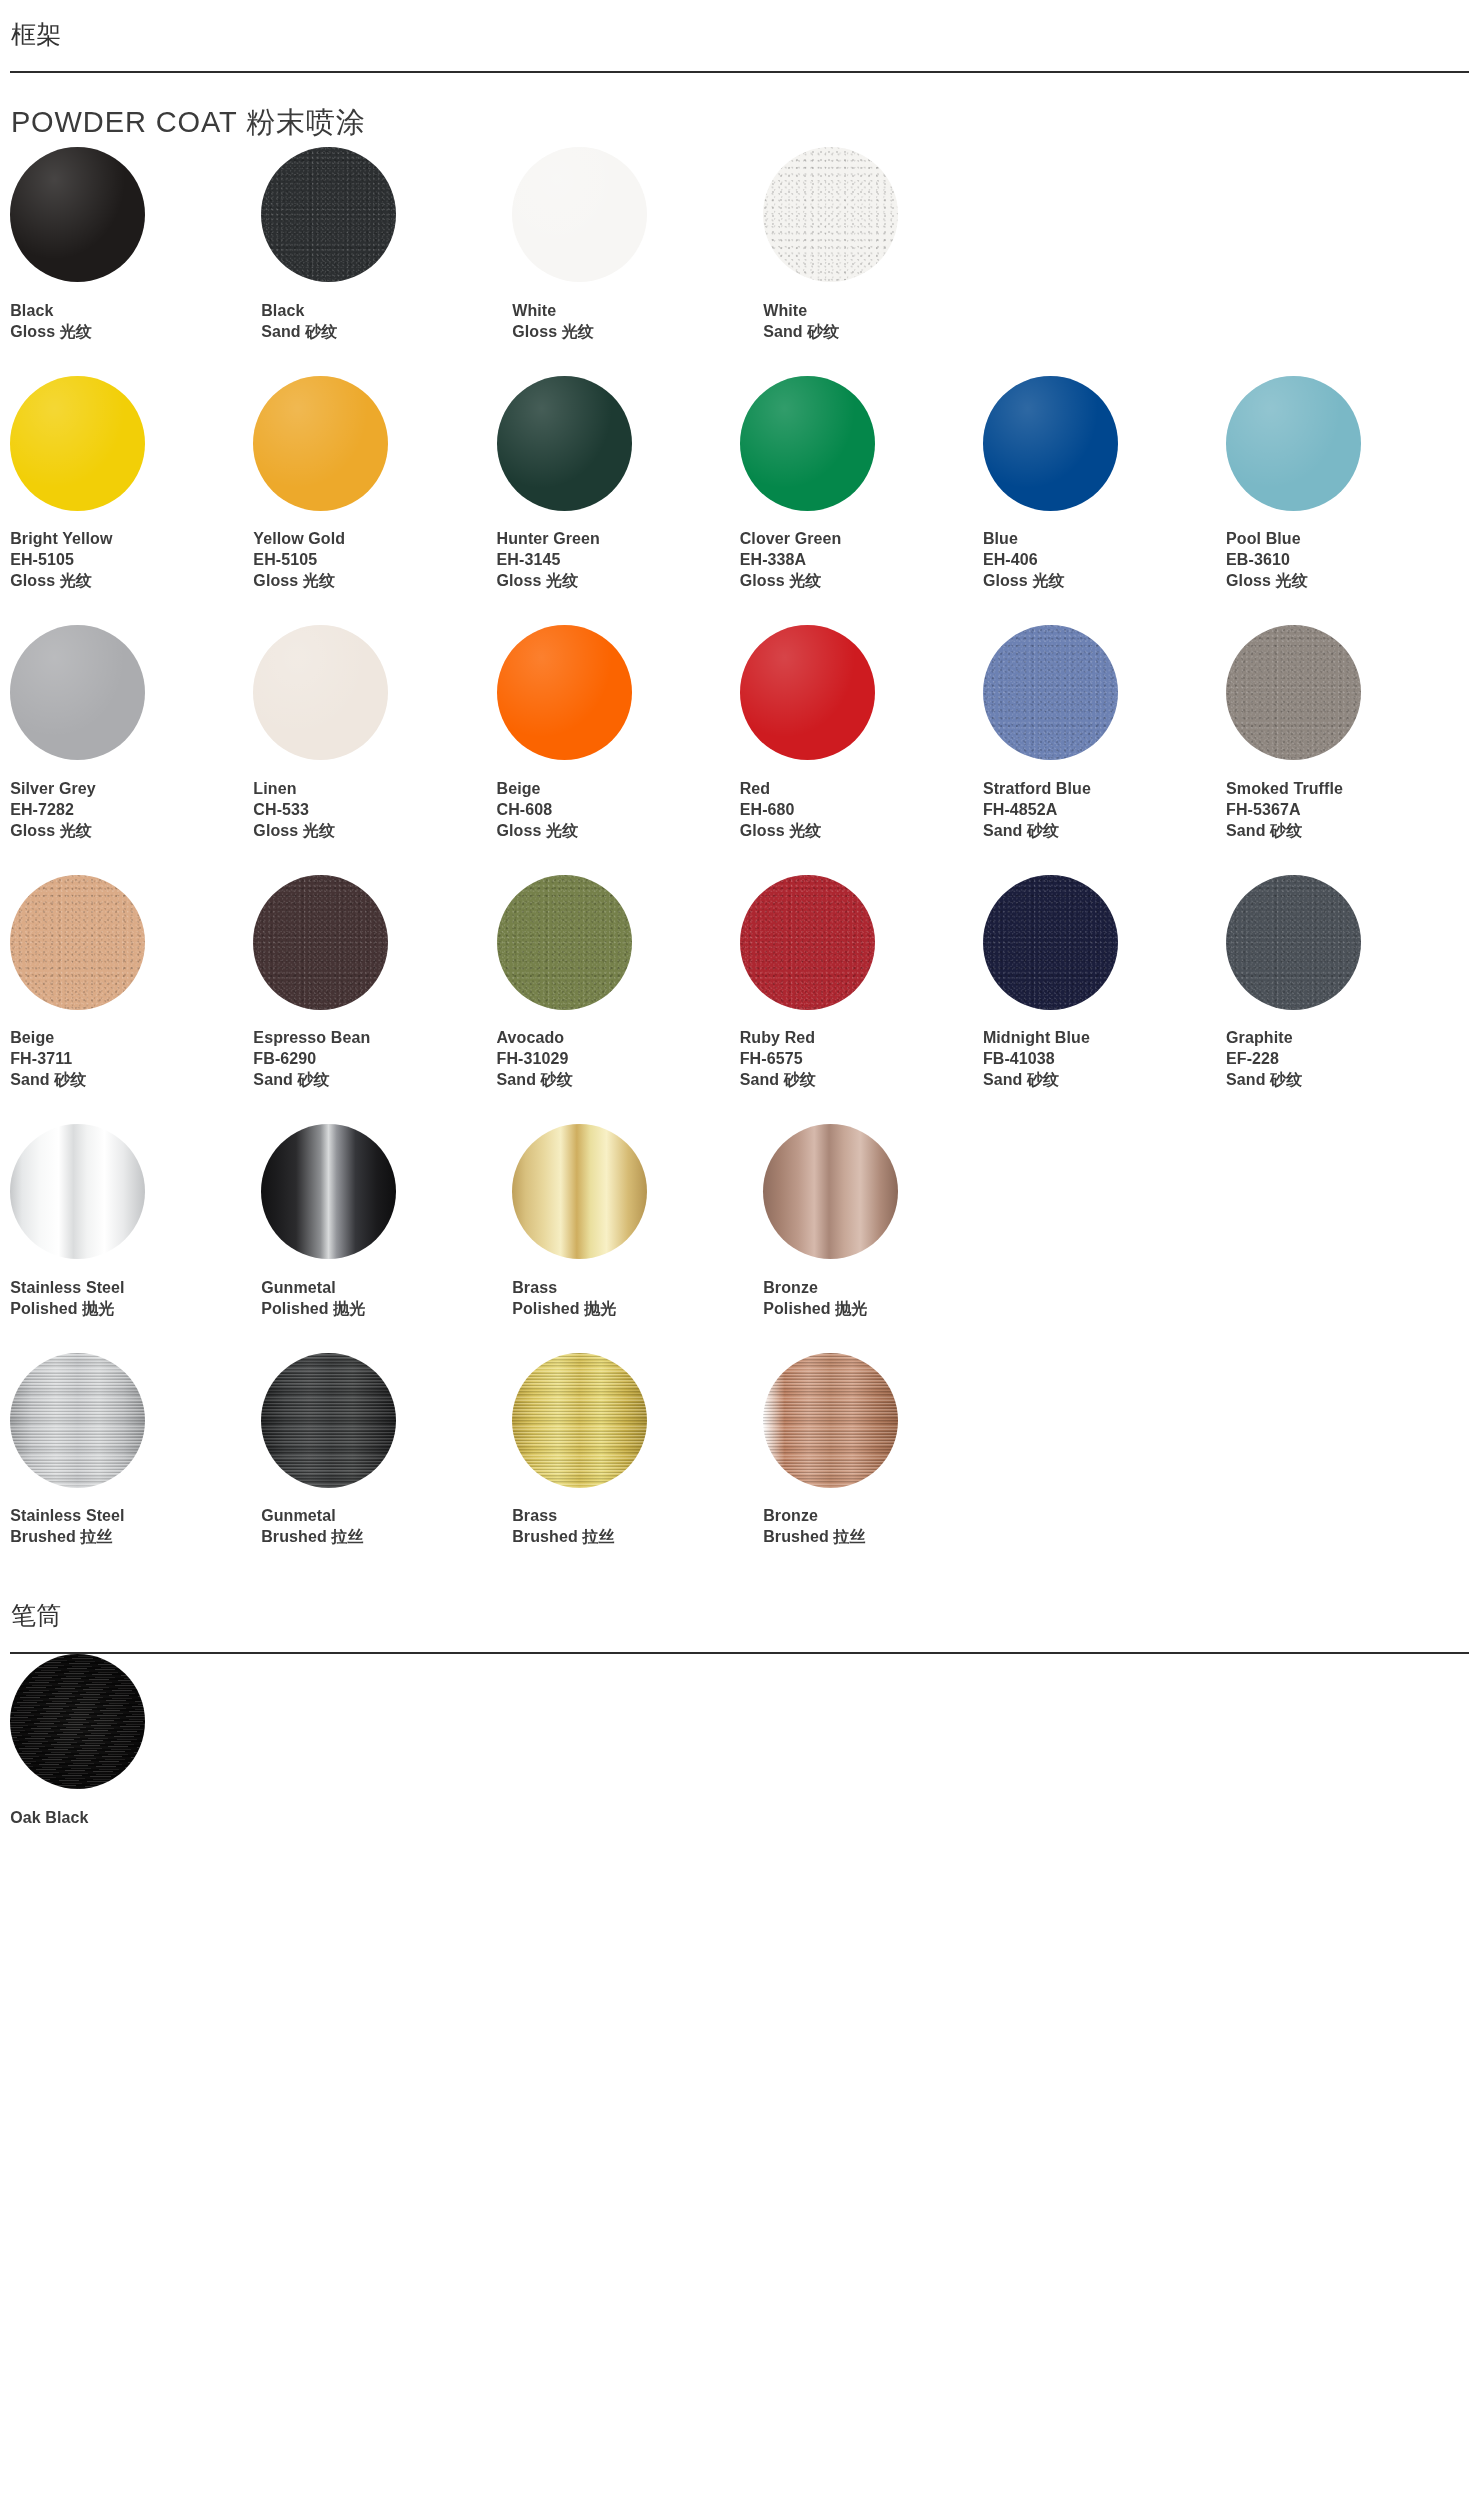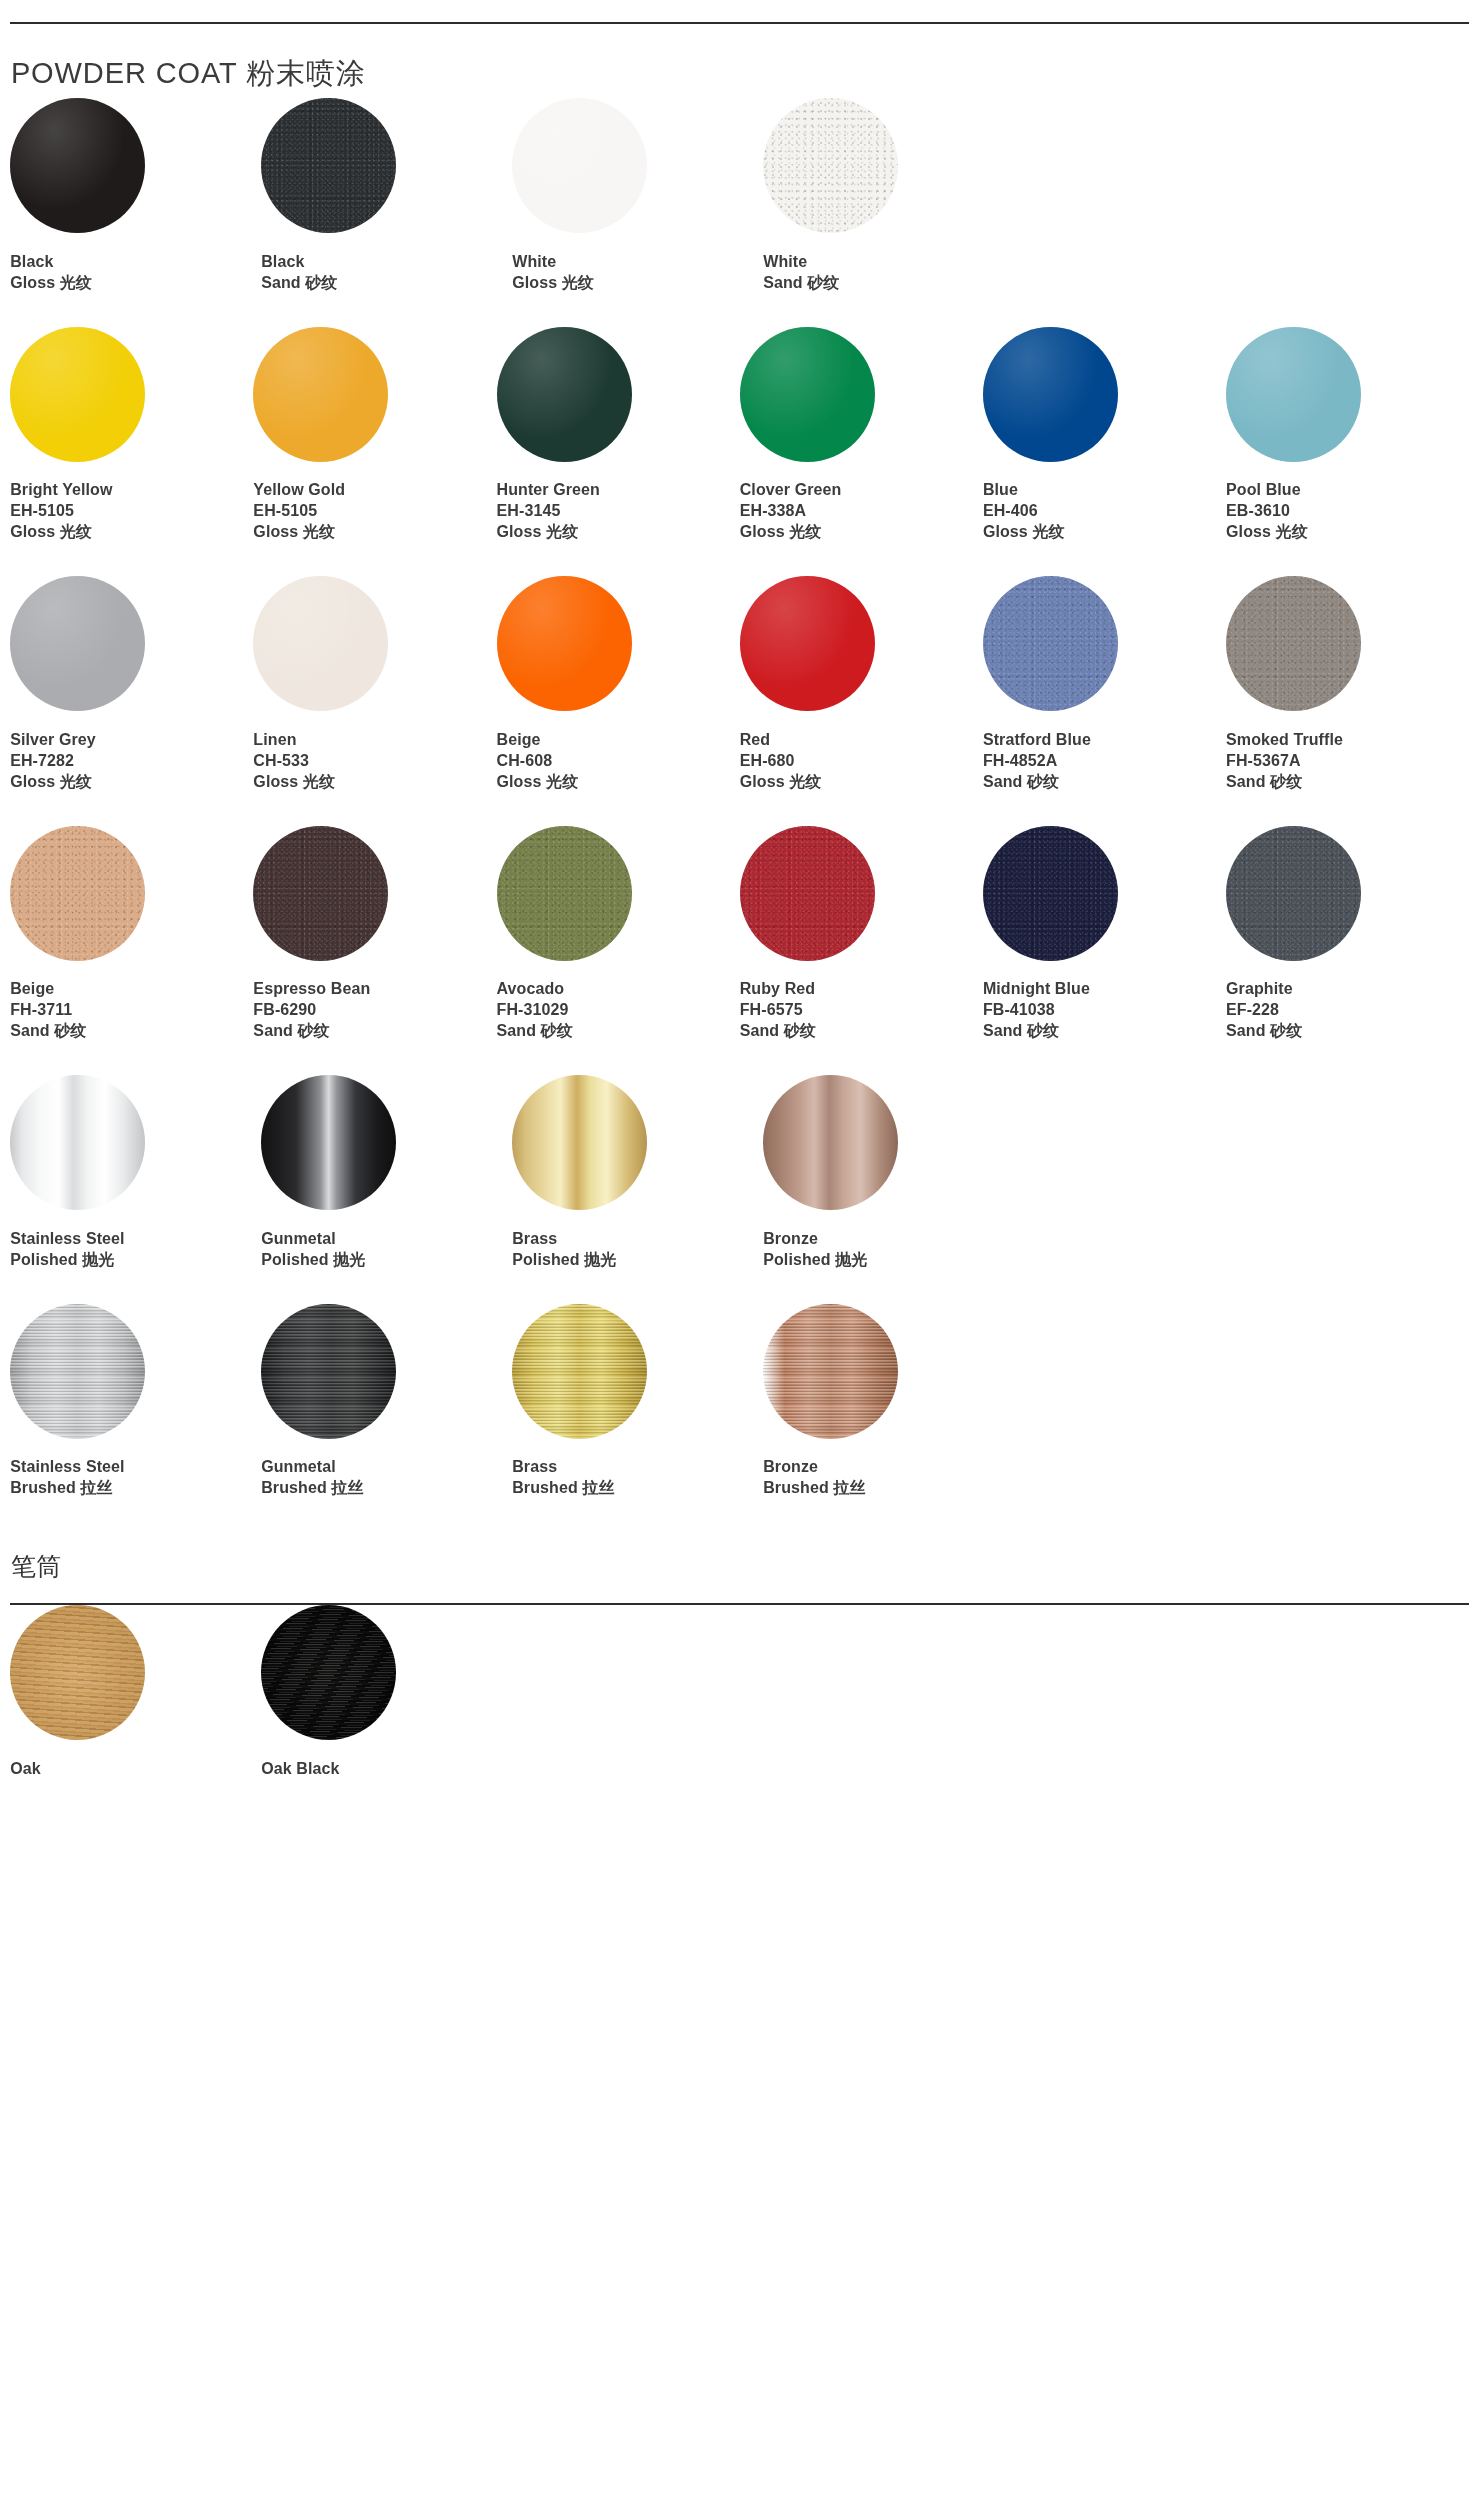--- a/index.html
+++ b/index.html
@@ -87,20 +87,21 @@
   }
   .label .ln { display: block; white-space: nowrap; }
 
   .row-pad { height: 34px; }
 </style>
 </head>
 <body>
 
 <div class="page" id="page-root">
     <div class="cat-block">
+      <div class="cat-title">框架</div>
       <div class="cat-rule"></div>
       <div class="mat-title">POWDER COAT 粉末喷涂</div>
       <div class="row">
         <div class="cell">
           <div class="swatch-wrap">
             <div class="swatch fin-gloss" style="background:#1e1b1a;">
               <div class="tex"></div>
             </div>
           </div>
           <div class="label">
@@ -462,30 +463,20 @@
         </div>
       </div>
       <div class="row-pad"></div>
     </div>
     <div class="cat-block">
       <div class="cat-title">笔筒</div>
       <div class="cat-rule"></div>
       <div class="row">
         <div class="cell">
           <div class="swatch-wrap">
-            <div class="swatch fin-plain" style="background-image:repeating-linear-gradient(4deg,rgba(118,80,40,.30) 0 1.5px,rgba(210,168,112,.18) 1.5px 3.6px,rgba(150,106,58,.16) 3.6px 5.1px,rgba(229,193,143,.22) 5.1px 8px),radial-gradient(ellipse at 48% 52%,#d9ab6d 0%,#c99a58 48%,#b88a4c 100%);">
-              <div class="tex"></div>
-            </div>
-          </div>
-          <div class="label">
-            <span class="ln">Oak</span>
-          </div>
-        </div>
-        <div class="cell">
-          <div class="swatch-wrap">
             <div class="swatch fin-plain" style="background-image:repeating-linear-gradient(2deg,rgba(255,255,255,.12) 0 0.7px,rgba(0,0,0,.65) 0.7px 2.2px,rgba(255,255,255,.05) 2.2px 2.9px,rgba(0,0,0,.40) 2.9px 5.1px),radial-gradient(ellipse at 50% 50%,#242322 0%,#131212 60%,#090909 100%);">
               <div class="tex"></div>
             </div>
           </div>
           <div class="label">
             <span class="ln">Oak Black</span>
           </div>
         </div>
       </div>
       <div class="row-pad"></div>

